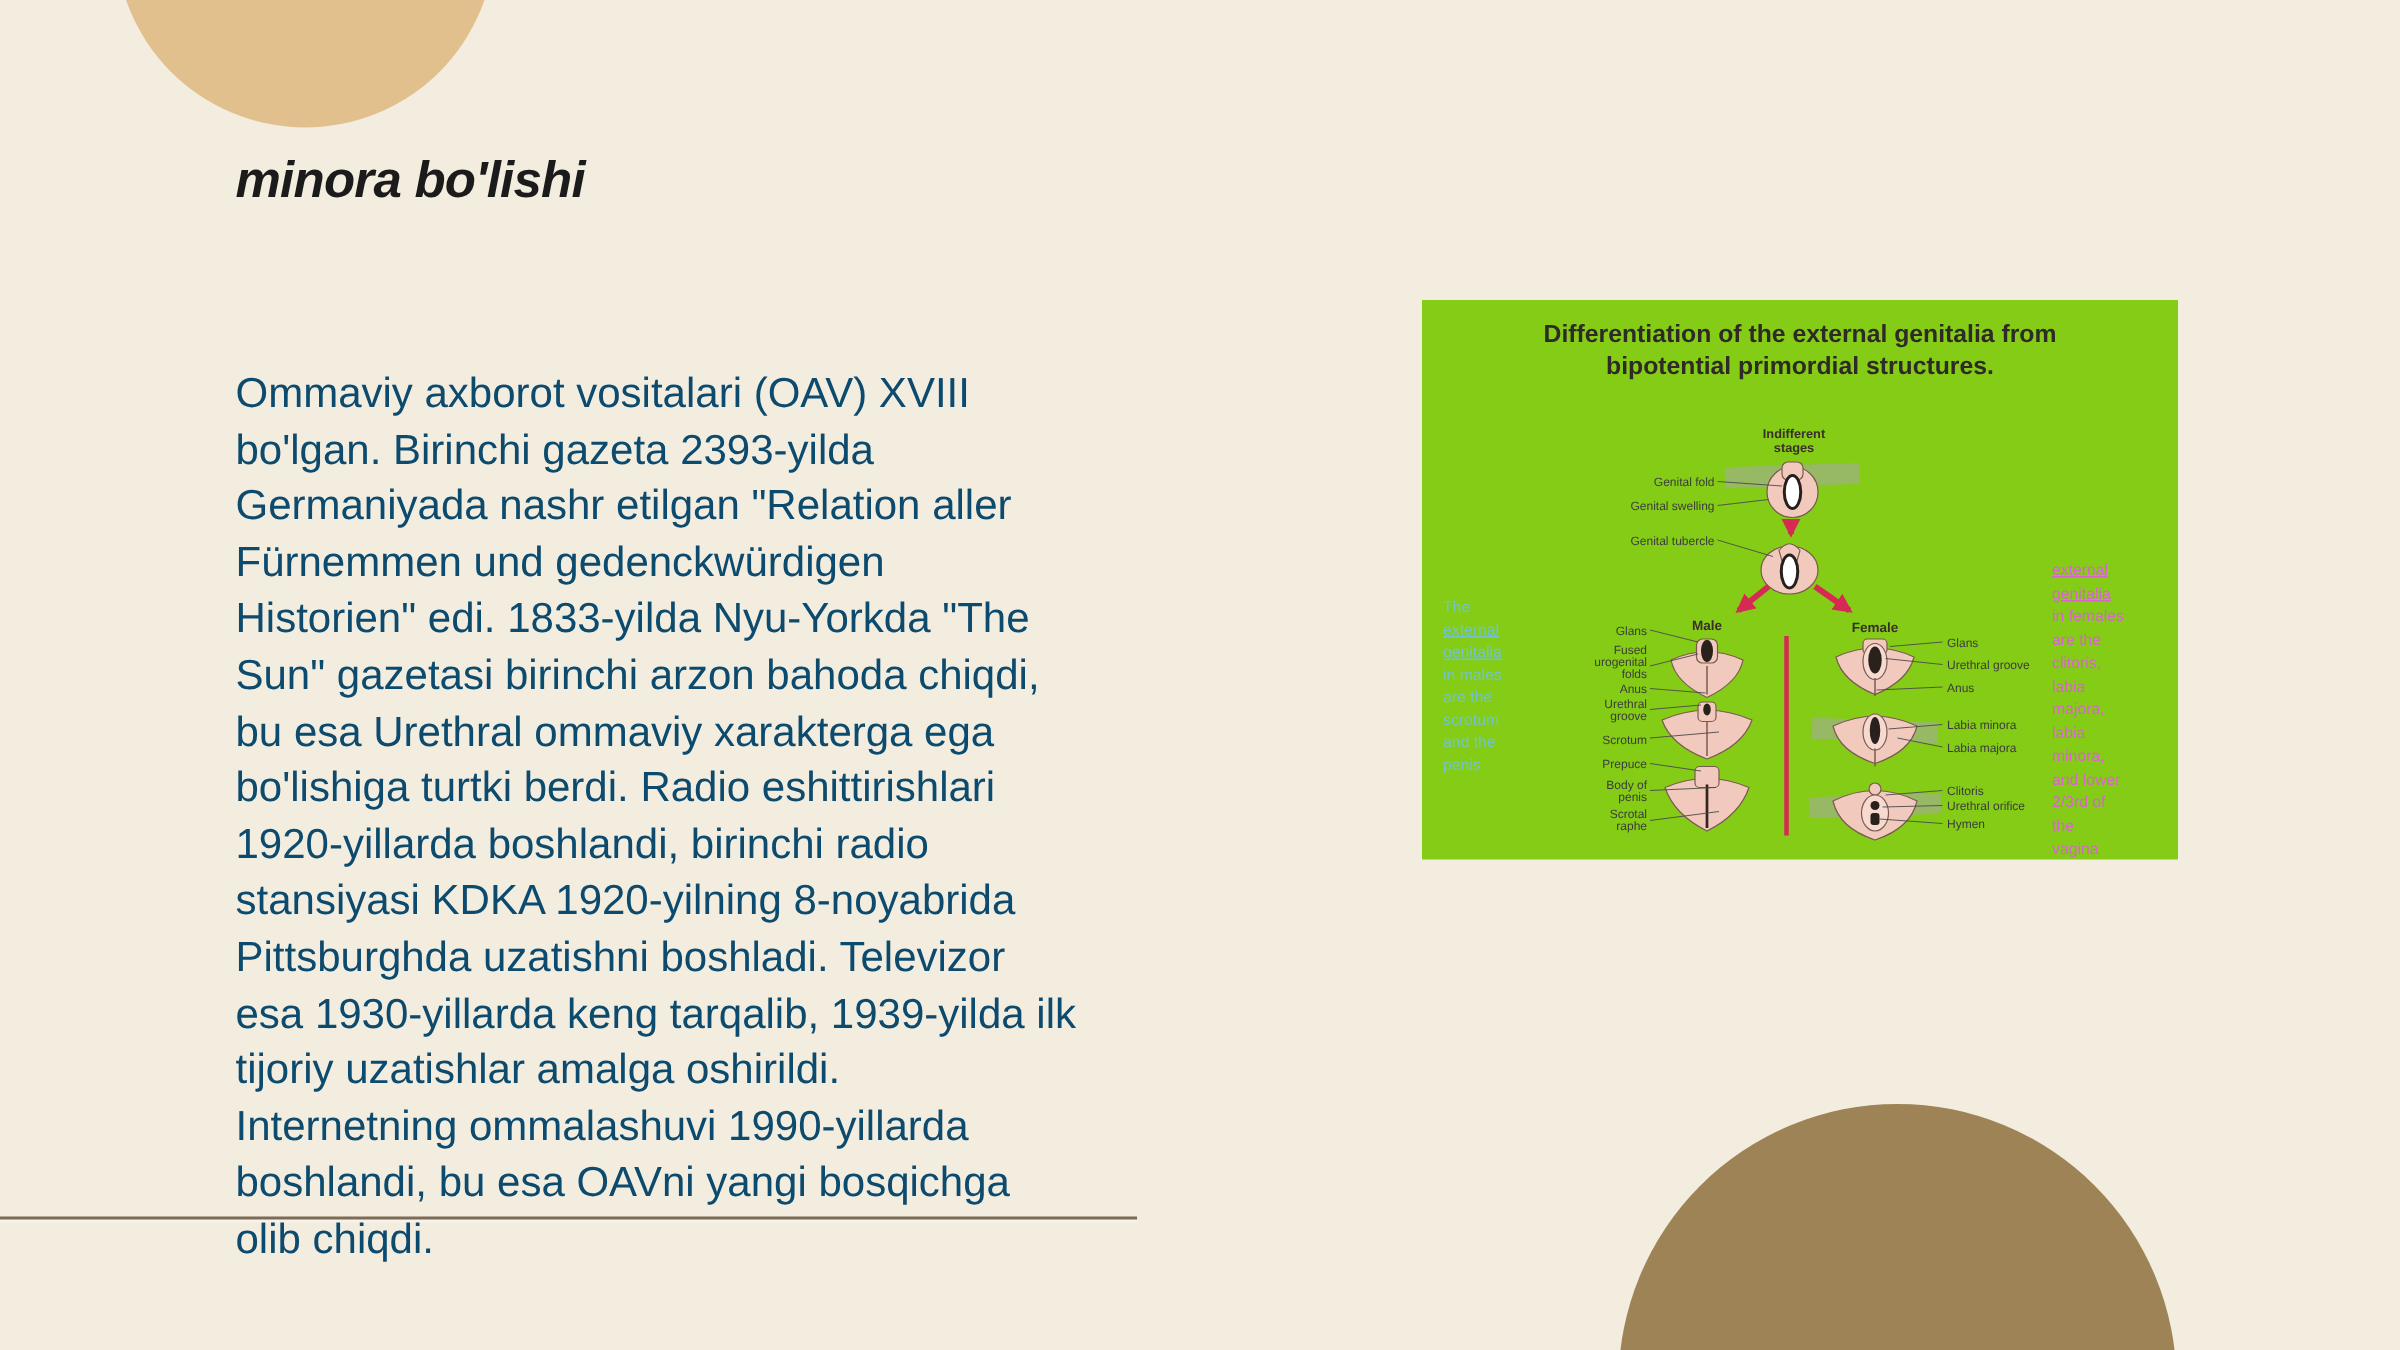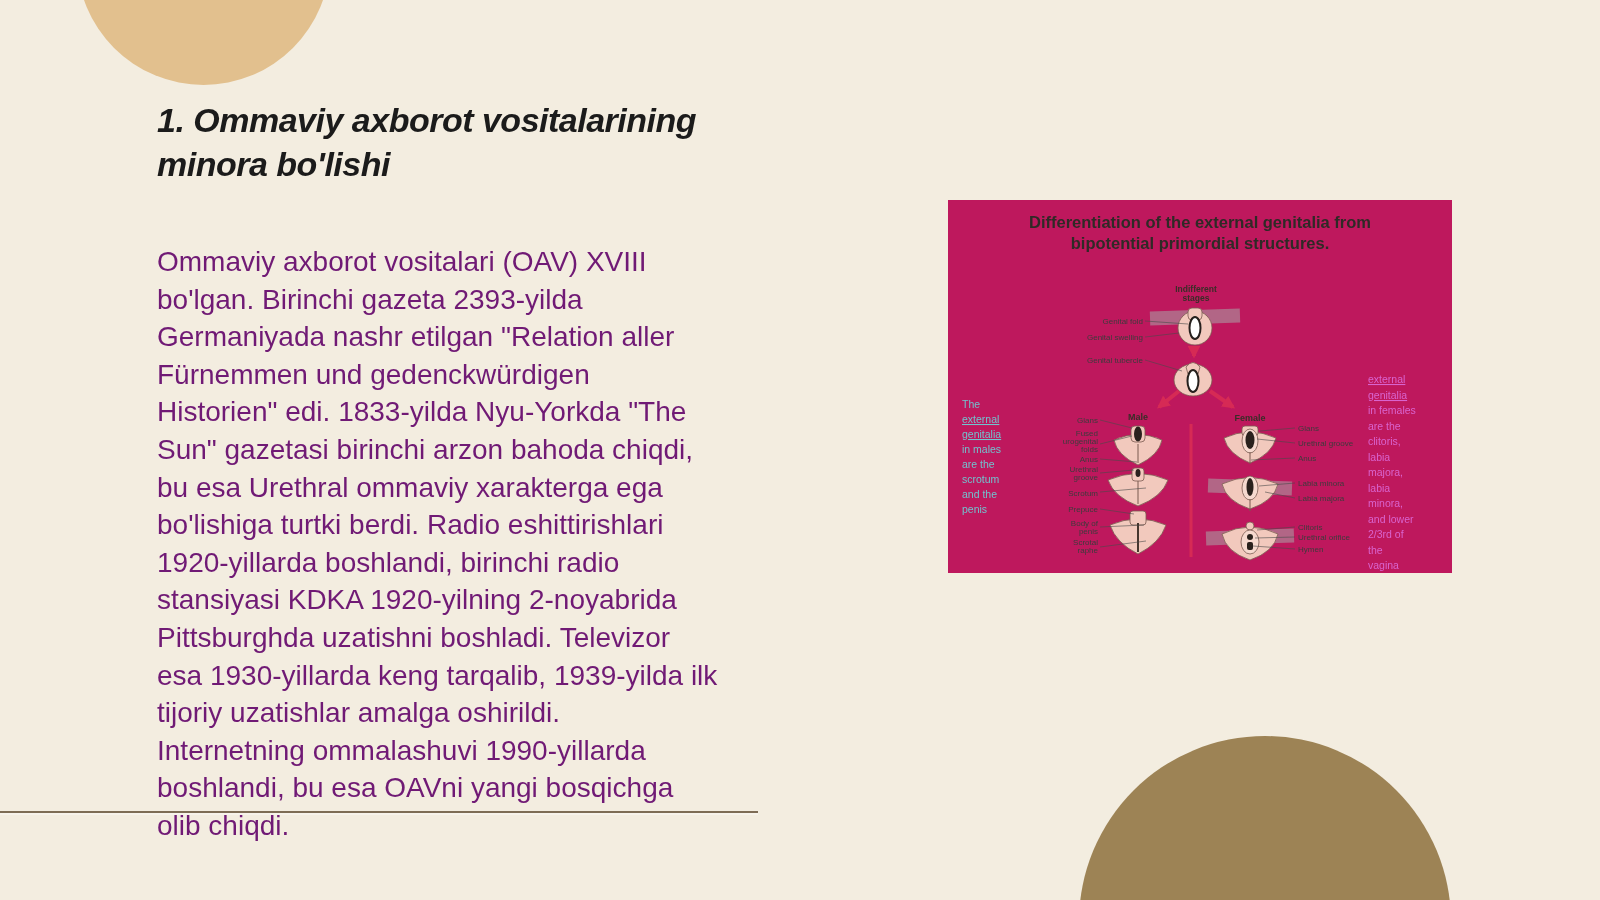--- a/index.html
+++ b/index.html
@@ -28,28 +28,28 @@
     position: absolute; left: 157px; top: 98px;
     font-size: 34px; line-height: 44px;
     font-weight: bold; font-style: italic;
     letter-spacing: -0.5px;
     color: #1b1b1b;
   }
 
   .slide-body {
     position: absolute; left: 157px; top: 243px;
     font-size: 28px; line-height: 37.6px;
-    color: #701a75;
+    color: #0c4a6e;
     white-space: nowrap;
   }
 
   .figure-panel {
     position: absolute; left: 948px; top: 200px;
     width: 504px; height: 373px;
-    background: #be185d;
+    background: #84cc16;
   }
   .figure-panel svg { display: block; width: 504px; height: 373px; }
 
   svg text { font-family: "Liberation Sans", "DejaVu Sans", sans-serif; }
   .fig-title { font-size: 16.5px; font-weight: bold; fill: #2f2a26; }
   .fig-sublabel { font-size: 8.5px; font-weight: bold; fill: #3a2e28; }
   .fig-label { font-size: 8px; fill: #3c3c3c; }
   .fig-header { font-size: 9px; font-weight: bold; fill: #3a2e28; }
   .note-blue { font-size: 10.5px; fill: #72c3cf; }
   .note-pink { font-size: 10.5px; fill: #d964cf; }
@@ -63,35 +63,34 @@
 </head>
 <body>
 
 <div class="slide">
 
   <div class="circle tl"></div>
   <div class="circle br"></div>
   <div class="divider"></div>
 
   <div class="slide-title">
-    <div>1. Ommaviy axborot vositalarining</div>
     <div>minora bo'lishi</div>
   </div>
 
   <div class="slide-body">
     <div>Ommaviy axborot vositalari (OAV) XVIII</div>
     <div>bo'lgan. Birinchi gazeta 2393-yilda</div>
     <div>Germaniyada nashr etilgan "Relation aller</div>
     <div>Fürnemmen und gedenckwürdigen</div>
     <div>Historien" edi. 1833-yilda Nyu-Yorkda "The</div>
     <div>Sun" gazetasi birinchi arzon bahoda chiqdi,</div>
     <div>bu esa Urethral ommaviy xarakterga ega</div>
     <div>bo'lishiga turtki berdi. Radio eshittirishlari</div>
     <div>1920-yillarda boshlandi, birinchi radio</div>
-    <div>stansiyasi KDKA 1920-yilning 2-noyabrida</div>
+    <div>stansiyasi KDKA 1920-yilning 8-noyabrida</div>
     <div>Pittsburghda uzatishni boshladi. Televizor</div>
     <div>esa 1930-yillarda keng tarqalib, 1939-yilda ilk</div>
     <div>tijoriy uzatishlar amalga oshirildi.</div>
     <div>Internetning ommalashuvi 1990-yillarda</div>
     <div>boshlandi, bu esa OAVni yangi bosqichga</div>
     <div>olib chiqdi.</div>
   </div>
 
   <div class="figure-panel">
     <svg viewBox="0 0 504 373">

